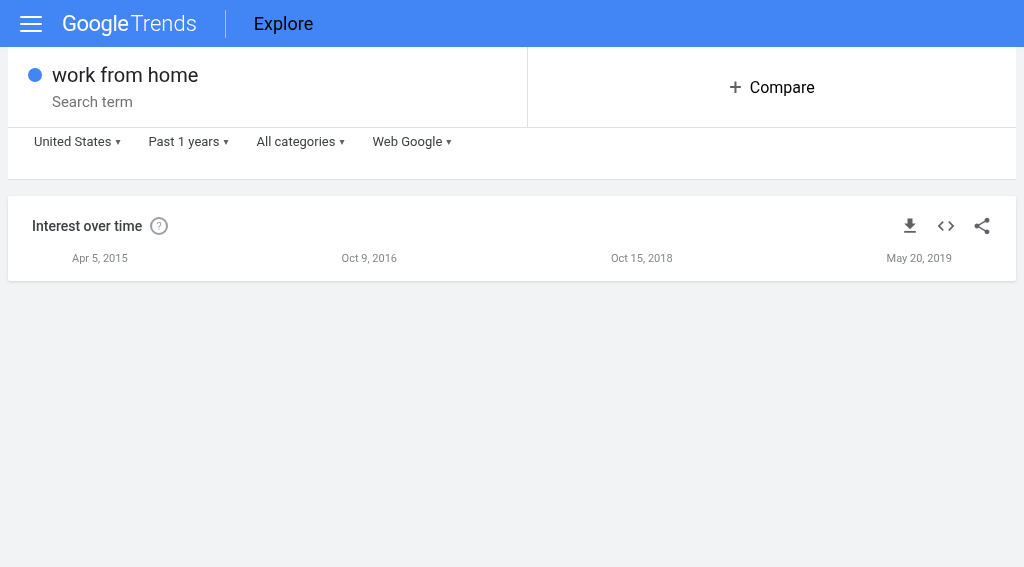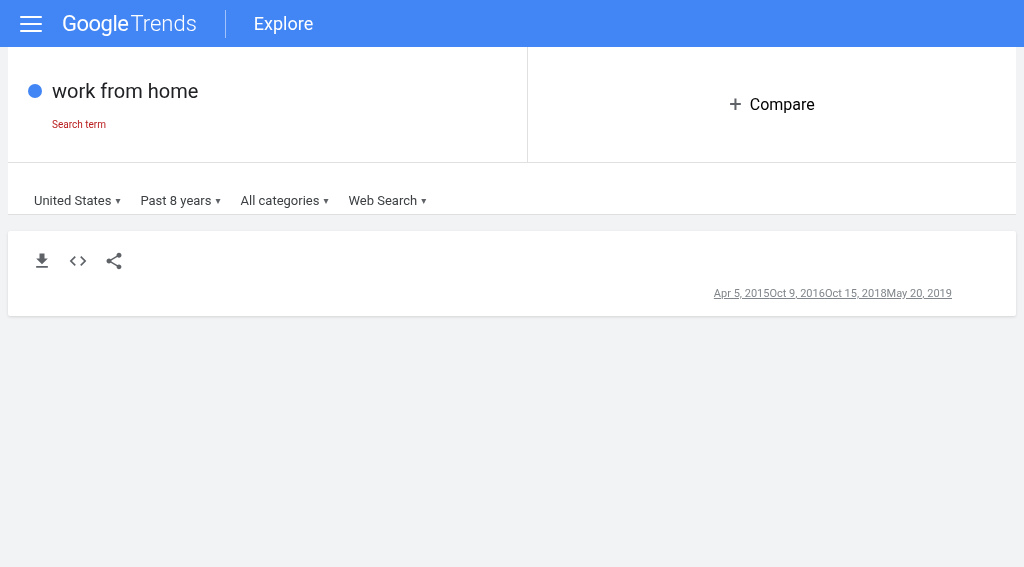--- a/index.html
+++ b/index.html
@@ -52,37 +52,37 @@
       margin-left: 2px;
       text-align: center;
     }
     #header-divider {
       width: 1px;
       height: 28px;
       background: rgba(255,255,255,0.5);
       margin: 0 12px;
     }
     #header-explore {
-      color: #ffffff;
+      color: #000000;
       font-size: 18px;
       font-weight: 400;
     }
 
     
     #search-area {
       background: white;
       border-bottom: 1px solid #e0e0e0;
       display: flex;
       align-items: stretch;
       min-height: 80px;
       margin: 0 8px;
     }
     #search-term-box {
       flex: 1;
-      padding: 32px 20px;
+      padding: 16px 20px;
       border-right: 1px solid #e0e0e0;
       display: flex;
       flex-direction: column;
       justify-content: center;
       max-width: 520px;
     }
     #search-term-top {
       display: flex;
       align-items: center;
       gap: 10px;
@@ -93,24 +93,24 @@
       border-radius: 50%;
       background: #4285f4;
       flex-shrink: 0;
     }
     #search-term-text {
       font-size: 20px;
       font-weight: 400;
       color: #202124;
     }
     #search-term-label {
-      font-size: 10px;
-      color: #b91c1c;
+      font-size: 15px;
+      color: #737373;
       margin-left: 24px;
-      margin-top: 16px;
+      margin-top: 6px;
     }
     #compare-box {
       display: flex;
       align-items: center;
       justify-content: center;
       flex: 1;
       gap: 8px;
       cursor: pointer;
       color: #5f6368;
       font-size: 16px;
@@ -122,23 +122,24 @@
     #compare-label {
       font-size: 16px;
       color: #000000;
     }
 
     
     #filters-bar {
       background: white;
       border-bottom: 1px solid #e0e0e0;
       display: flex;
-      align-items: flex-end;
+      align-items: flex-start;
       padding: 0 16px;
       height: 52px;
+      gap: 8px;
       margin: 0 8px;
     }
     .filter-dropdown {
       display: flex;
       align-items: center;
       gap: 4px;
       padding: 6px 10px;
       cursor: pointer;
       font-size: 13px;
       color: #3c4043;
@@ -205,25 +206,24 @@
       height: 220px;
     }
     #chart-svg {
       width: 100%;
       height: 100%;
     }
 
     
     #xaxis-labels {
       display: flex;
-      justify-content: flex-end;
+      justify-content: space-between;
       padding: 4px 40px 0 40px;
       font-size: 11px;
       color: #80868b;
-      text-decoration: underline;
     }
   </style>
 </head>
 <body>
 
 <div id="header">
   <div id="menu-icon">
     <span></span>
       <span></span>
       <span></span>
@@ -249,35 +249,39 @@
     <span id="compare-label">Compare</span>
   </div>
 </div>
 
 <div id="filters-bar">
   <div class="filter-dropdown">
     <span>United States</span>
     <span class="filter-chevron">▾</span>
   </div>
   <div class="filter-dropdown">
-    <span>Past 8 years</span>
+    <span>Past 1 years</span>
     <span class="filter-chevron">▾</span>
   </div>
   <div class="filter-dropdown">
     <span>All categories</span>
     <span class="filter-chevron">▾</span>
   </div>
   <div class="filter-dropdown">
-    <span>Web Search</span>
+    <span>Web Google</span>
     <span class="filter-chevron">▾</span>
   </div>
 </div>
 
 <div id="chart-section">
   <div id="chart-header">
+    <div id="chart-title-area">
+      <span id="chart-title">Interest over time</span>
+      <div id="chart-help-icon">?</div>
+    </div>
     <div id="chart-actions">
       <span class="chart-action-btn">
         <svg width="20" height="20" viewBox="0 0 24 24" fill="#5f6368">
             <path d="M19 9h-4V3H9v6H5l7 7 7-7zM5 18v2h14v-2H5z"></path>
           </svg>
       </span>
       <span class="chart-action-btn">
         <svg width="20" height="20" viewBox="0 0 24 24" fill="#5f6368">
             <path d="M9.4 16.6L4.8 12l4.6-4.6L8 6l-6 6 6 6 1.4-1.4zm5.2 0l4.6-4.6-4.6-4.6L16 6l6 6-6 6-1.4-1.4z"></path>
           </svg>

